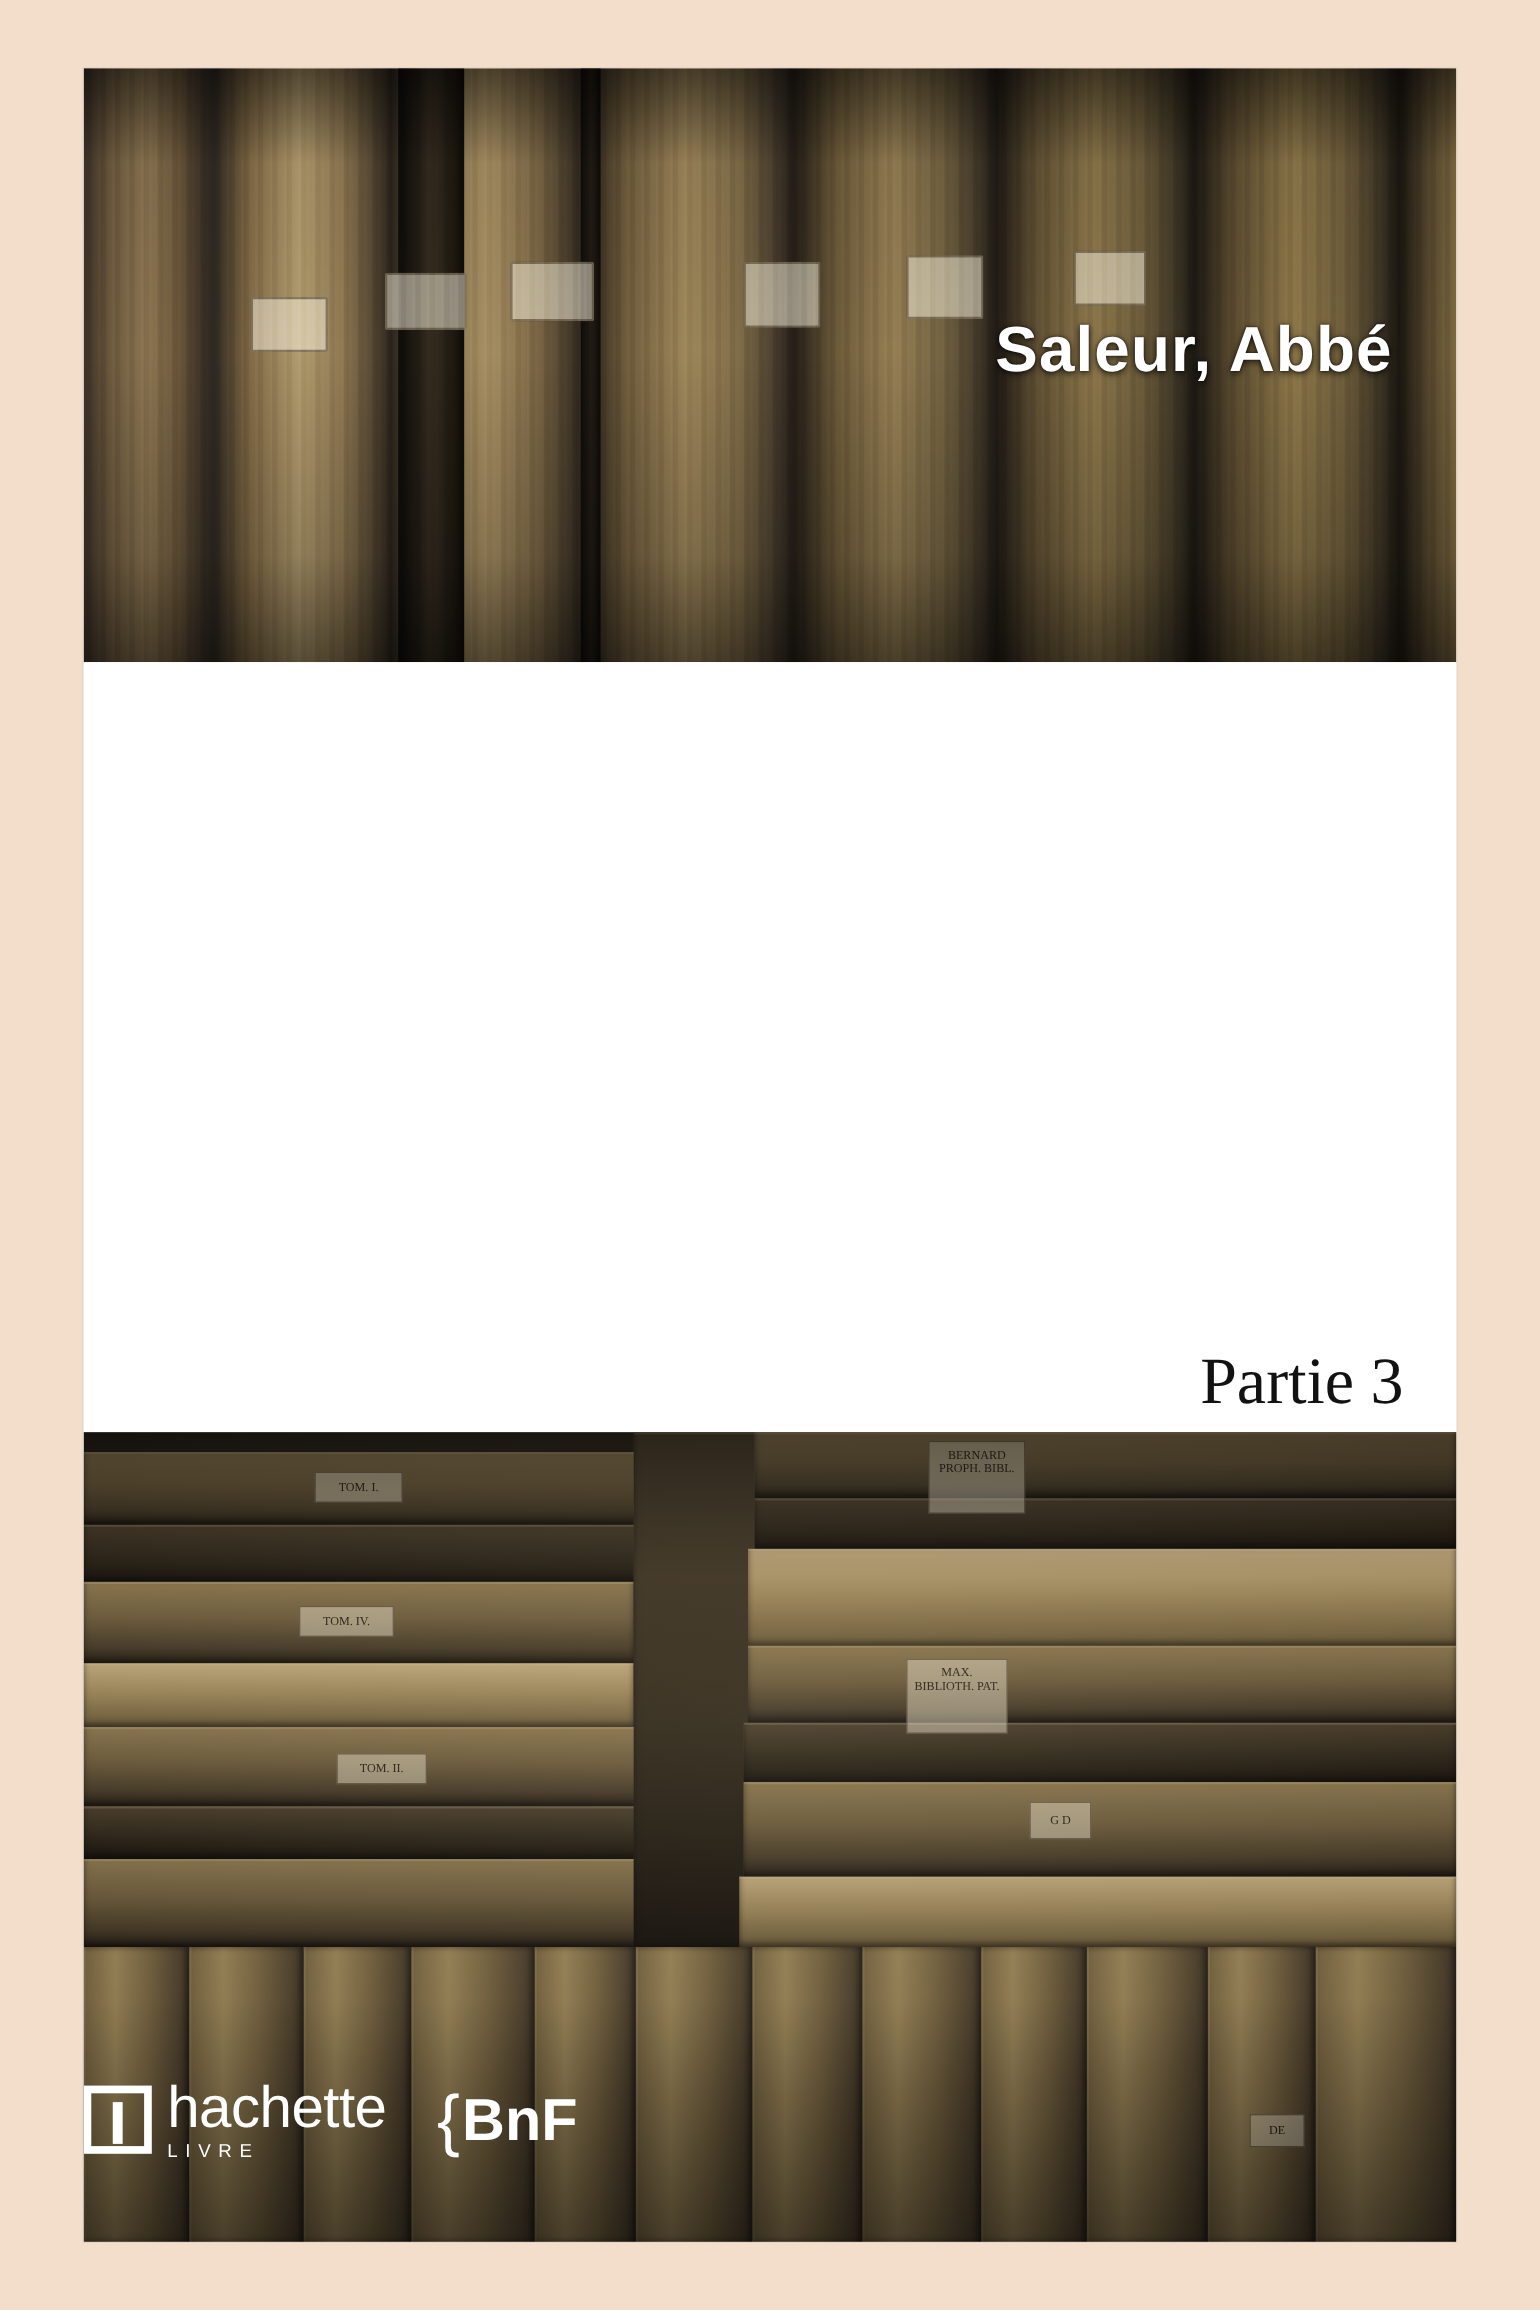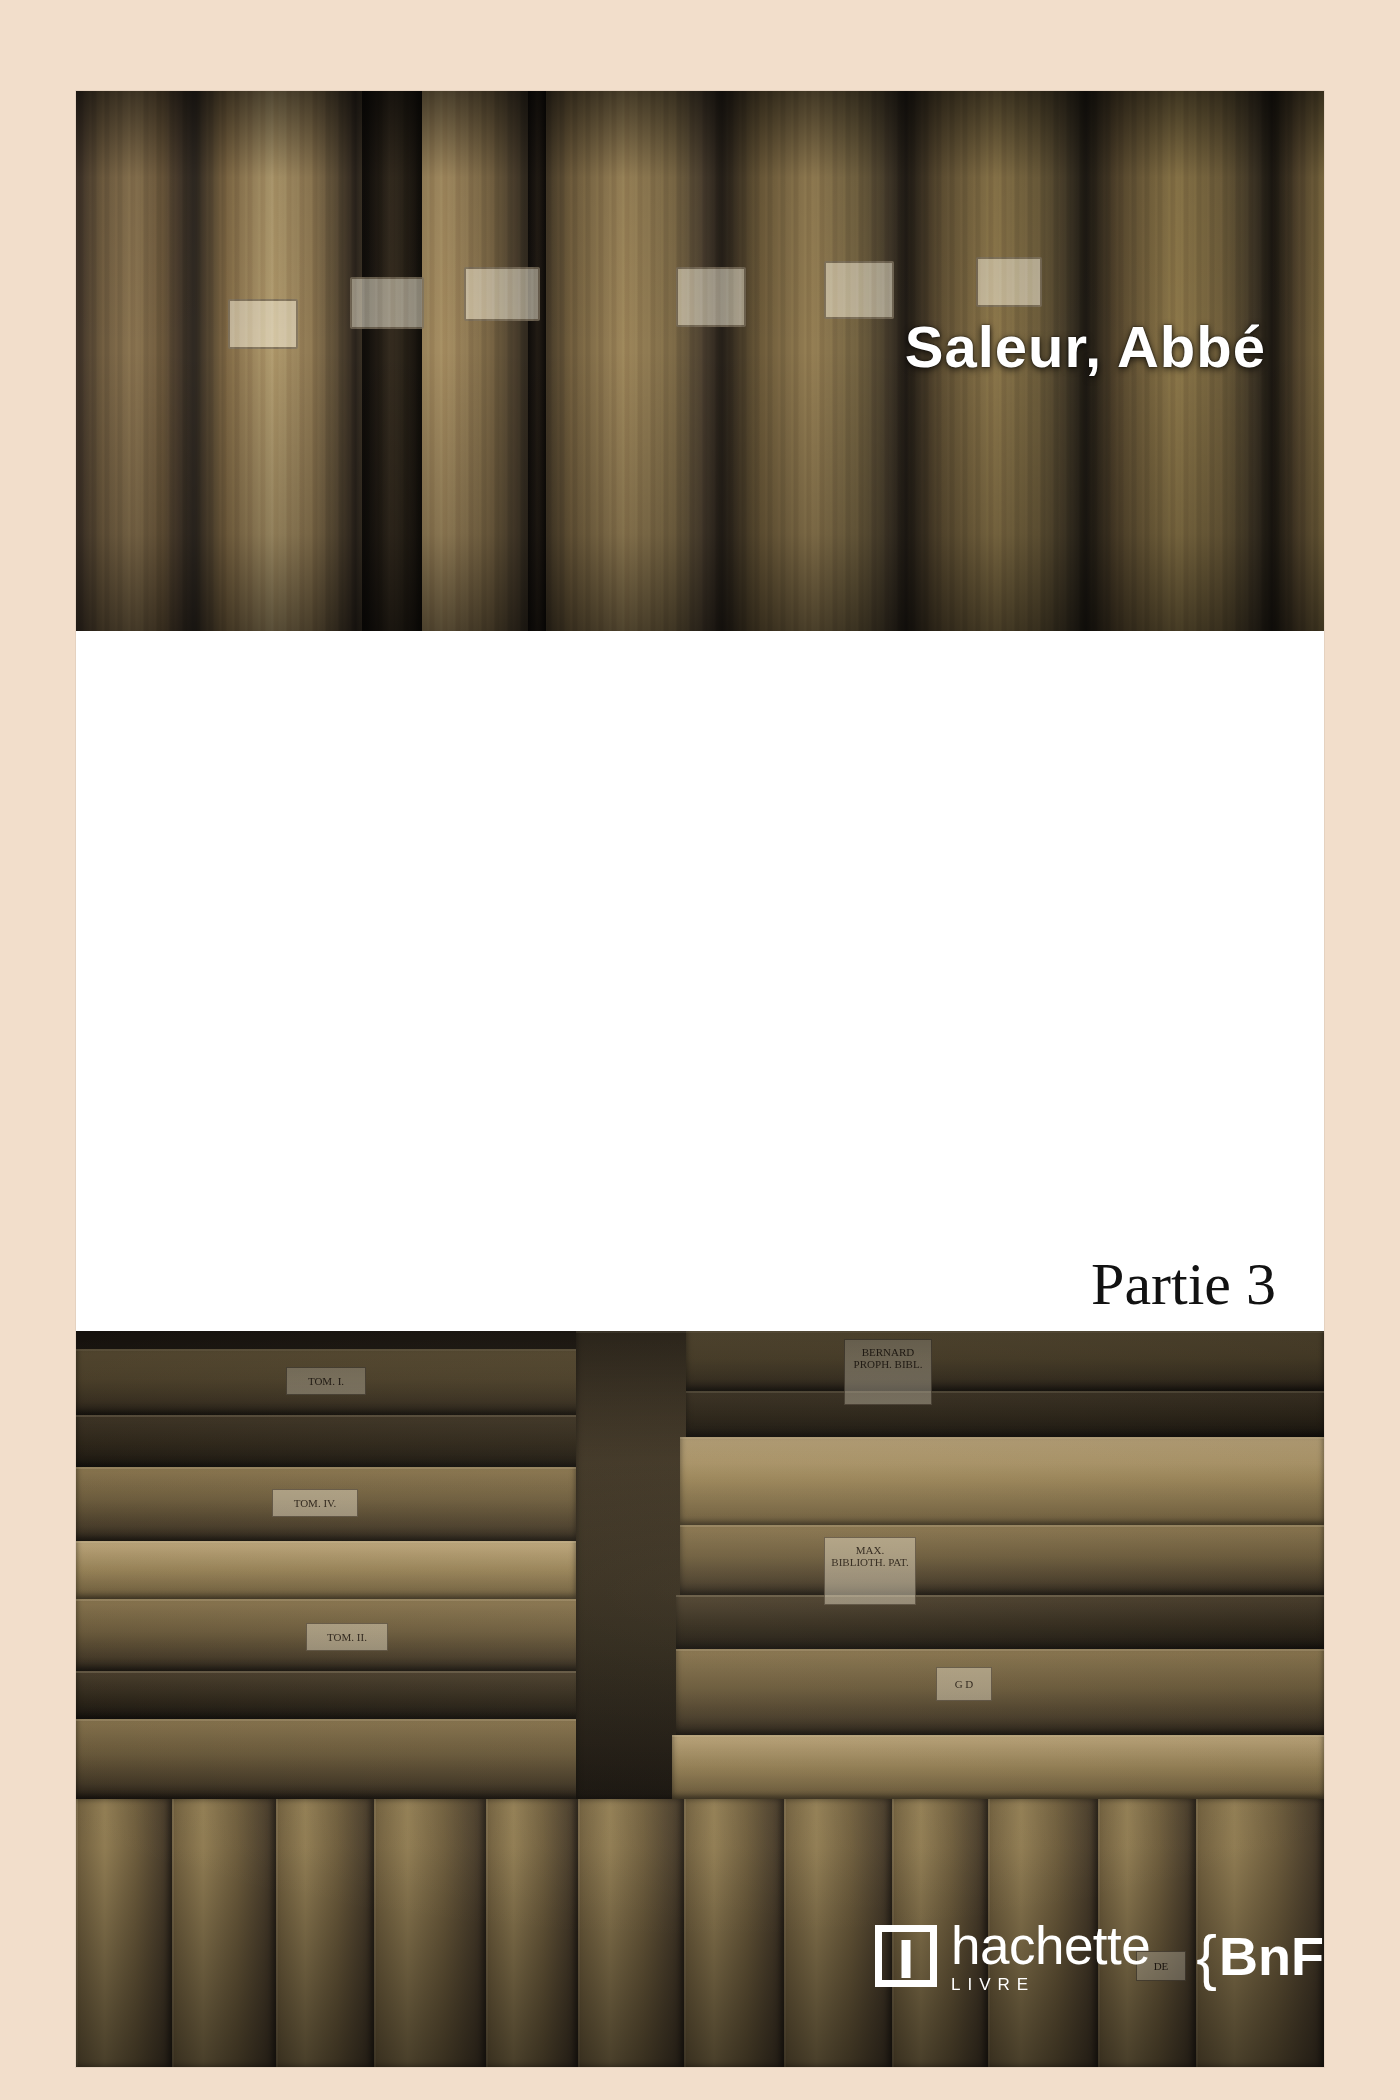--- a/index.html
+++ b/index.html
@@ -24,21 +24,20 @@
   
   .cover {
     position: absolute;
     left: 76px;
     top: 62px;
     width: 1248px;
     height: 1976px;
     background: #ffffff;
     overflow: hidden;
     box-shadow: 0 0 0 1px rgba(0,0,0,0.05);
-    margin-top: 29px;
   }
 
   
   .band-top {
     position: absolute;
     left: 0;
     top: 0;
     width: 1248px;
     height: 540px;
     overflow: hidden;
@@ -182,21 +181,21 @@
   }
 
   
   .logos {
     position: absolute;
     left: 0;
     right: 0;
     bottom: 74px;
     display: flex;
     align-items: center;
-    justify-content: flex-end;
+    justify-content: flex-start;
     gap: 46px;
   }
   .hachette {
     display: flex;
     align-items: center;
     gap: 14px;
   }
   .hachette .mark {
     width: 62px;
     height: 62px;

